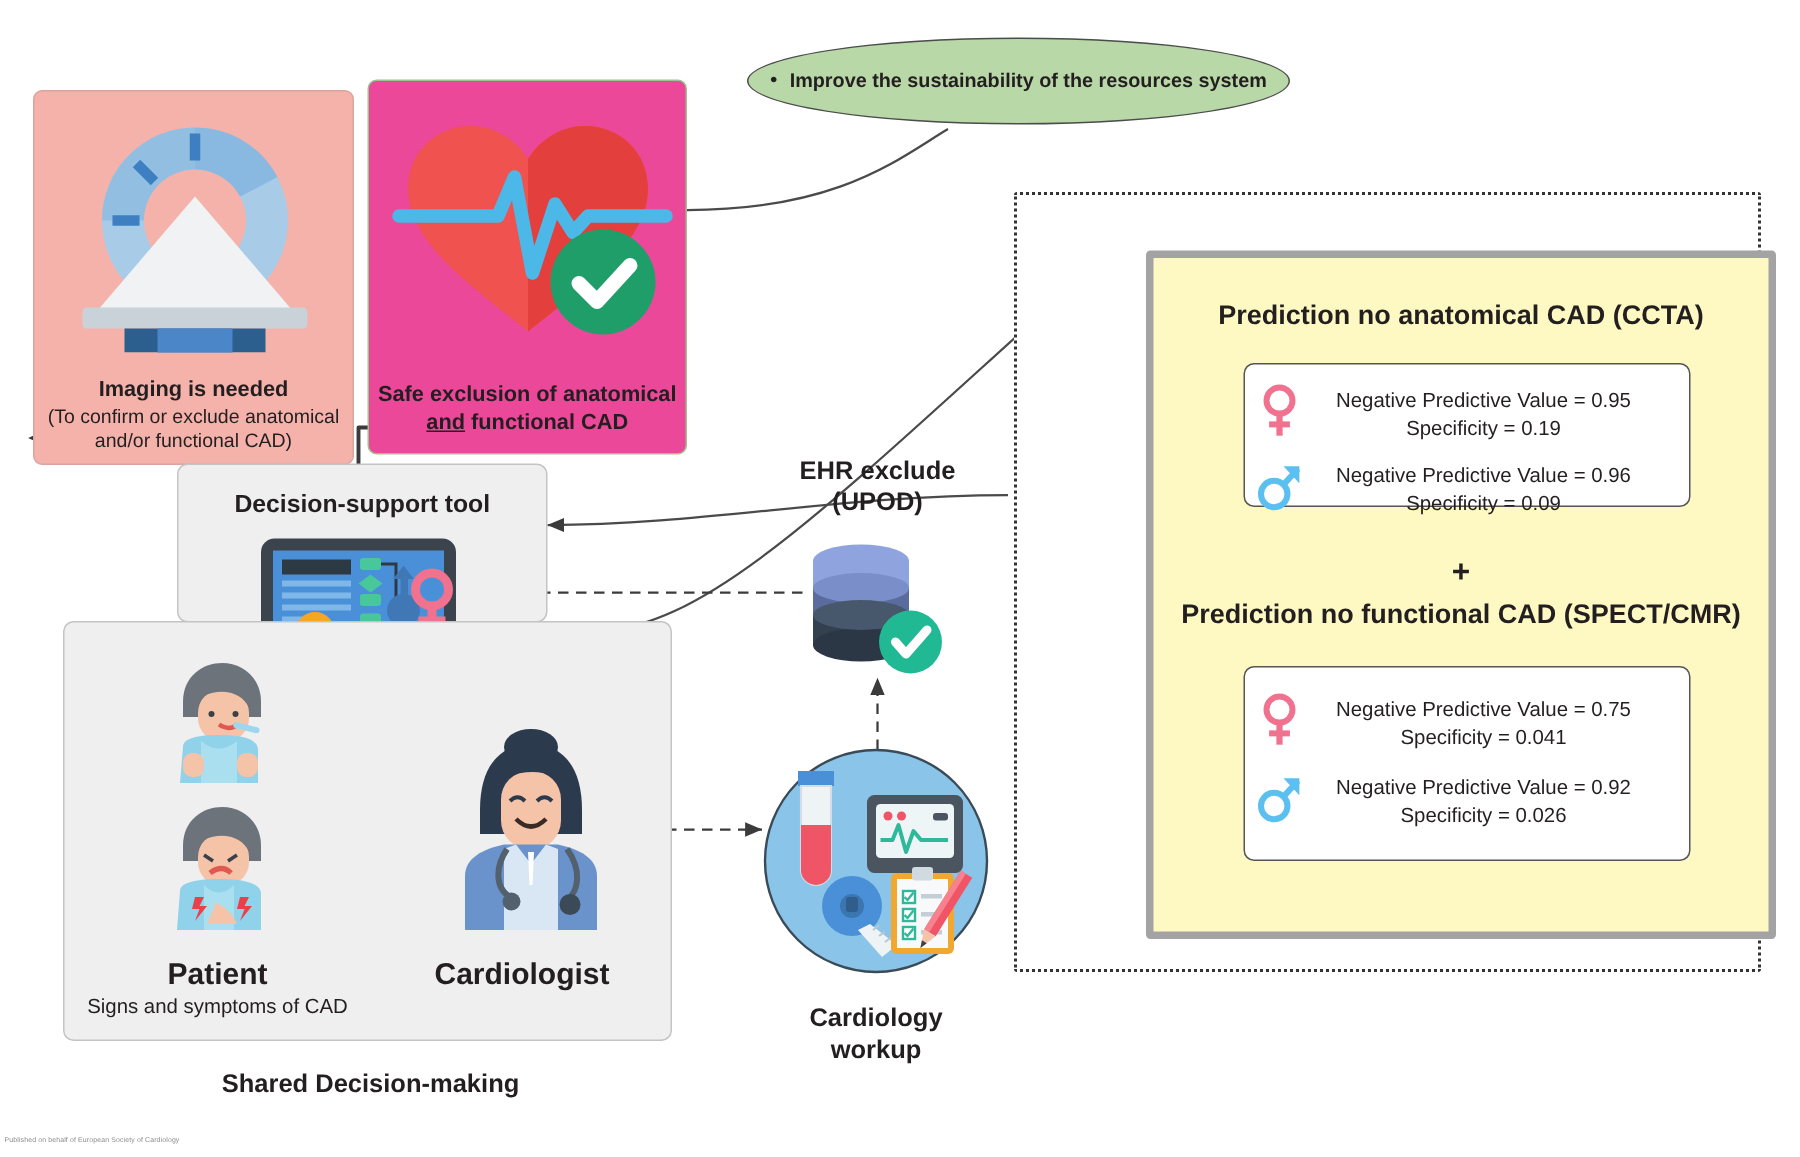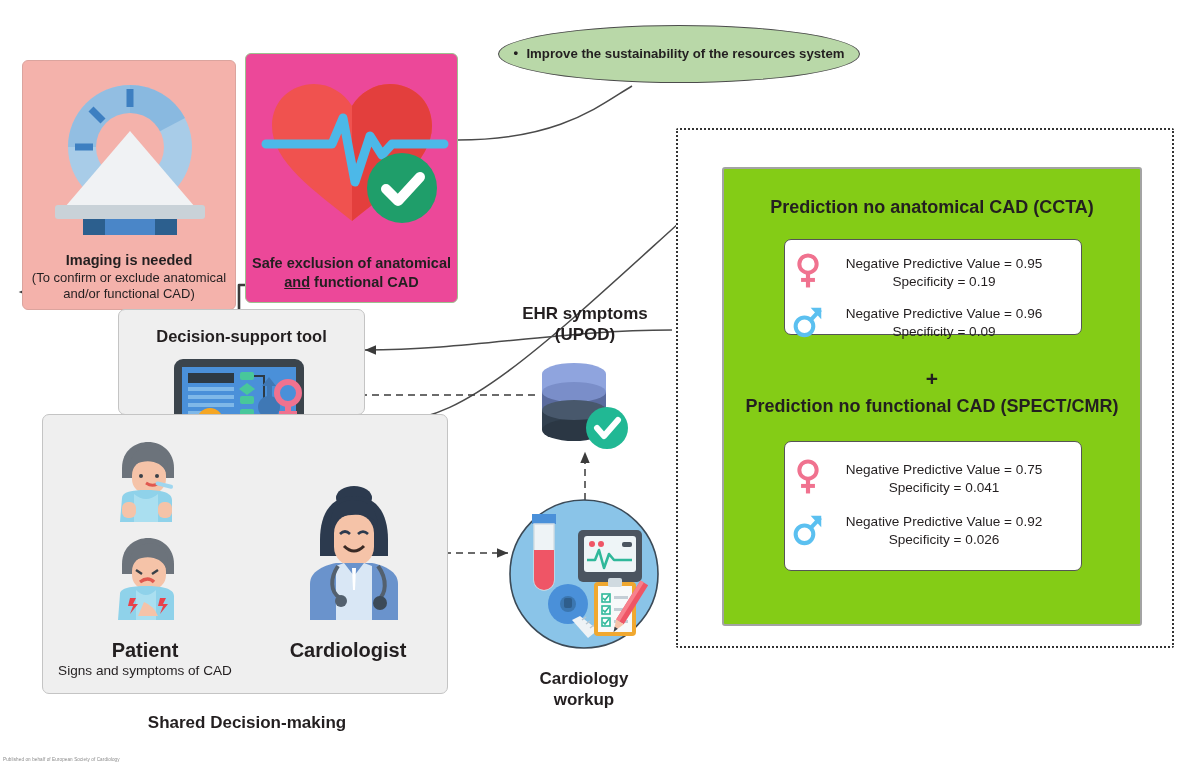--- a/index.html
+++ b/index.html
@@ -23,21 +23,21 @@
   .callout ul{list-style:none;margin:0;padding:0;font-weight:bold;font-size:13.2px;line-height:1.5;}
   .callout li{position:relative;padding-left:13px;white-space:nowrap;}
   .callout li:before{content:"\2022";position:absolute;left:0;top:-1px;}
 
   
   .panel{background:#efefef;border:1px solid #c4c4c4;border-radius:7px;padding-left:39px;}
   .panel-label{font-weight:bold;font-size:16.5px;text-align:center;width:100%;}
 
   
   .dotted{border:2px dotted #333;border-radius:2px;background:#fff;}
-  .pred-panel{background:#84cc16;border:2px solid #a3a3a3;border-radius:3px;}
+  .pred-panel{background:#fef9c3;border:5px solid #a3a3a3;border-radius:3px;margin-left:42px;}
   .pred-head{font-weight:bold;font-size:18px;text-align:center;width:100%;}
   .plus{font-weight:bold;font-size:21px;text-align:center;width:100%;}
   .stat-box{background:#fff;border:1.6px solid #555;border-radius:7px;}
   .stat-row{display:flex;align-items:center;}
   .stat-sym{width:46px;text-align:center;flex:none;}
   .stat-txt{font-size:13.6px;line-height:1.35;text-align:center;flex:1;padding-right:26px;}
 
   .cap{font-weight:bold;font-size:20px;text-align:center;width:100%;line-height:1.25;}
   .cap-big{font-weight:bold;font-size:17px;text-align:center;width:100%;line-height:1.25;}
   .subcap{font-size:13.6px;text-align:center;width:100%;}
@@ -231,21 +231,21 @@
 
   <div class="abs" style="left:42px;top:638px;width:206px;">
     <div class="cap">Patient</div>
     <div class="subcap">Signs and symptoms of CAD</div>
   </div>
   <div class="abs cap" style="left:248px;top:638px;width:200px;">Cardiologist</div>
 
   <div class="abs cap-big" style="left:42px;top:712px;width:410px;">Shared Decision-making</div>
 
   <div class="abs" style="left:495px;top:303px;width:180px;">
-    <div class="cap-big">EHR symptoms</div>
+    <div class="cap-big">EHR exclude</div>
     <div class="cap-big">(UPOD)</div>
   </div>
   <div class="abs" style="left:530px;top:358px;width:100px;height:94px;">
     <svg viewBox="0 0 100 94" width="100" height="94">
       <ellipse cx="44" cy="16" rx="32" ry="11" fill="#8fa4de"></ellipse>
       <rect x="12" y="16" width="64" height="18" fill="#8fa4de"></rect>
       <rect x="12" y="34" width="64" height="18" fill="#5a6b9e"></rect>
       <rect x="12" y="52" width="64" height="20" fill="#32404f"></rect>
       <ellipse cx="44" cy="72" rx="32" ry="11" fill="#2b3744"></ellipse>
       <ellipse cx="44" cy="34" rx="32" ry="10" fill="#7a8ec9"></ellipse>

